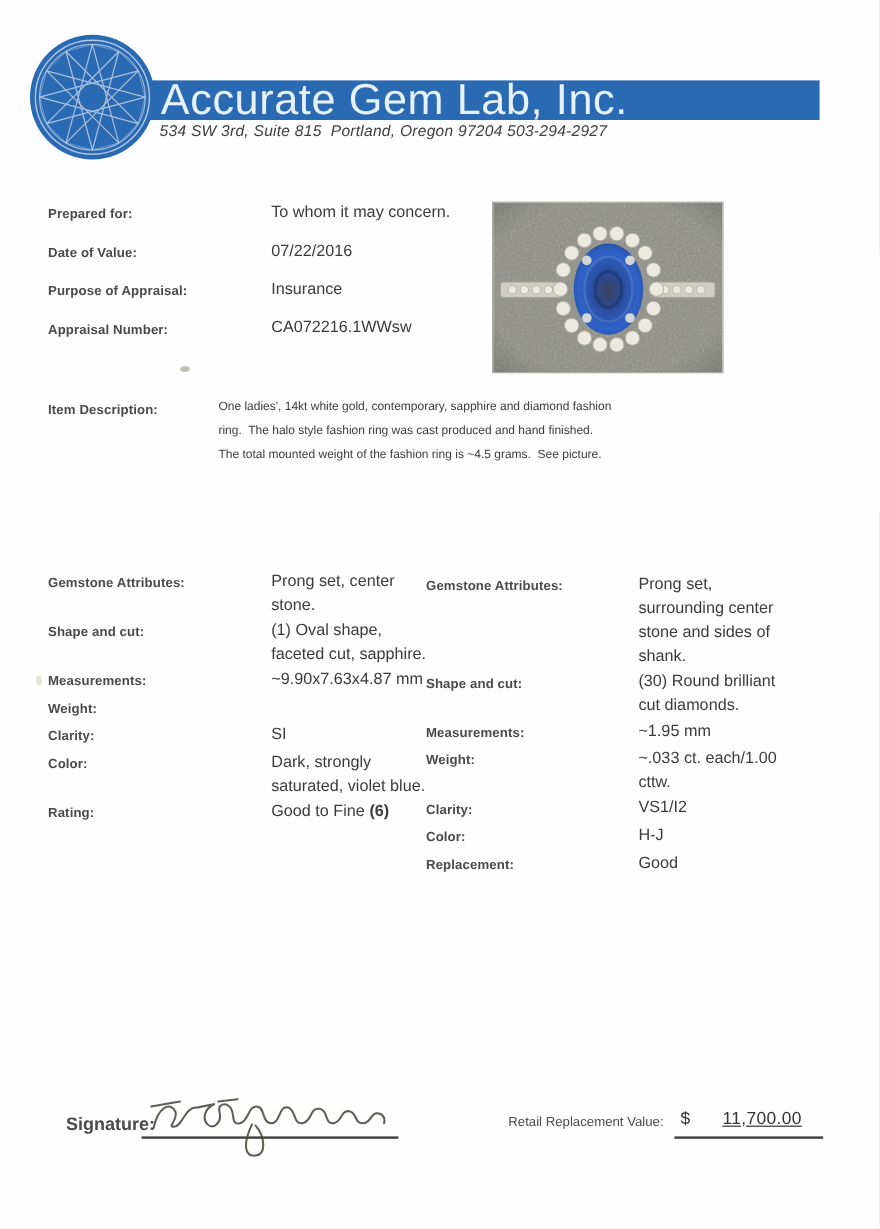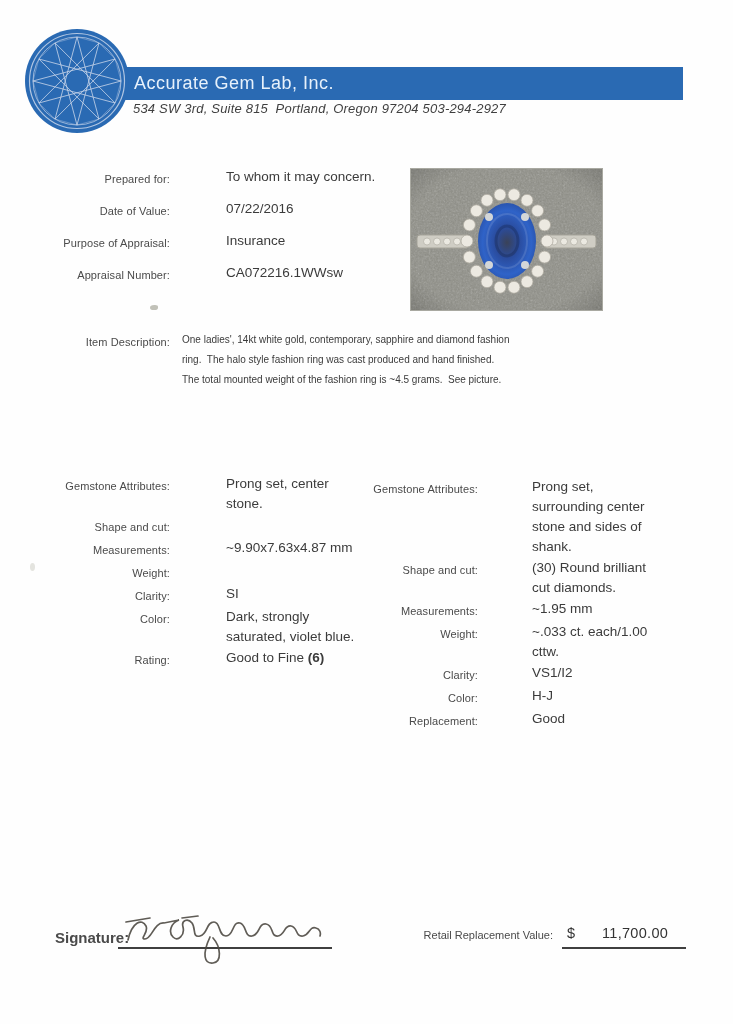--- a/index.html
+++ b/index.html
@@ -6,49 +6,49 @@
   .page{
     position:relative;width:733px;height:1024px;margin:0 auto;
     background:#fefefe;overflow:hidden;
     font-family:"Liberation Sans","DejaVu Sans",sans-serif;
     color:#3d3d3d;
   }
   
   .banner{position:absolute;left:112px;top:67px;width:571px;height:33px;background:#2a6ab3;}
   .company{
     position:absolute;left:134px;top:64px;height:38px;line-height:38px;
-    font-size:18px;letter-spacing:.5px;color:#e7f1fb;white-space:nowrap;
+    font-size:36px;letter-spacing:.5px;color:#e7f1fb;white-space:nowrap;
   }
   .address{
     position:absolute;left:133px;top:101px;font-size:13px;font-style:italic;
     color:#3f3f3f;white-space:pre;letter-spacing:.2px;
   }
   .logo{position:absolute;left:24px;top:27px;width:106px;height:108px;}
   
   .block{position:absolute;}
   .row{display:grid;grid-template-columns:130px 178px;column-gap:12px;margin-bottom:1px;}
   .row.meta{grid-template-columns:130px 320px;margin-bottom:10px;}
   .row.wide{grid-template-columns:130px 500px;}
   .lbl{
-    text-align:right;font-size:11px;font-weight:normal;color:#4a4a4a;
+    text-align:left;font-size:11px;font-weight:bold;color:#4a4a4a;
     line-height:20px;padding-top:2px;letter-spacing:.1px;
   }
   .val{font-size:13.5px;line-height:20px;color:#3b3b3b;white-space:pre-wrap;margin-left:44px;}
   .gemright .row{grid-template-columns:123px 178px;column-gap:10px;}
   .desc-line{font-size:10px;line-height:20px;color:#3b3b3b;white-space:pre;}
   b.inlinebold{font-weight:bold;}
   
   .photo{position:absolute;left:410px;top:168px;width:193px;height:143px;border:1px solid #a9a9a1;box-sizing:border-box;}
   
   .sig-label{position:absolute;left:55px;top:929px;font-size:15px;font-weight:bold;color:#4a4a4a;}
   .sig-line{position:absolute;left:118px;top:947px;width:214px;height:2px;background:#3f3f3f;}
   .sig-svg{position:absolute;left:124px;top:906px;width:215px;height:64px;}
   .rrv-label{position:absolute;left:403px;top:929px;width:150px;text-align:right;font-size:11px;font-weight:normal;color:#4a4a4a;}
   .rrv-currency{position:absolute;left:567px;top:925px;font-size:14.5px;color:#333;}
-  .rrv-value{position:absolute;left:602px;top:925px;font-size:14.5px;color:#333;letter-spacing:.3px;}
+  .rrv-value{position:absolute;left:602px;top:925px;font-size:14.5px;color:#333;letter-spacing:.3px;text-decoration:underline;}
   .rrv-line{position:absolute;left:562px;top:947px;width:124px;height:2px;background:#3f3f3f;}
   
   .speck1{position:absolute;left:150px;top:305px;width:8px;height:5px;background:#8e8e7e;opacity:.55;border-radius:60% 40% 50% 50%;}
   .speck2{position:absolute;left:30px;top:563px;width:5px;height:8px;background:#bdbdb2;opacity:.4;border-radius:50%;}
 </style>
 </head>
 <body>
 
 <div class="page">
 
@@ -162,20 +162,21 @@
     </div>
   </div>
 
   <div class="block" style="left:40px;top:474px;">
     <div class="row">
       <div class="lbl">Gemstone Attributes:</div>
       <div class="val">Prong set, center stone.</div>
     </div>
     <div class="row">
       <div class="lbl">Shape and cut:</div>
+      <div class="val">(1) Oval shape, faceted cut, sapphire.</div>
     </div>
     <div class="row">
       <div class="lbl">Measurements:</div>
       <div class="val">~9.90x7.63x4.87 mm</div>
     </div>
     <div class="row">
       <div class="lbl">Weight:</div>
     </div>
     <div class="row">
       <div class="lbl">Clarity:</div>

